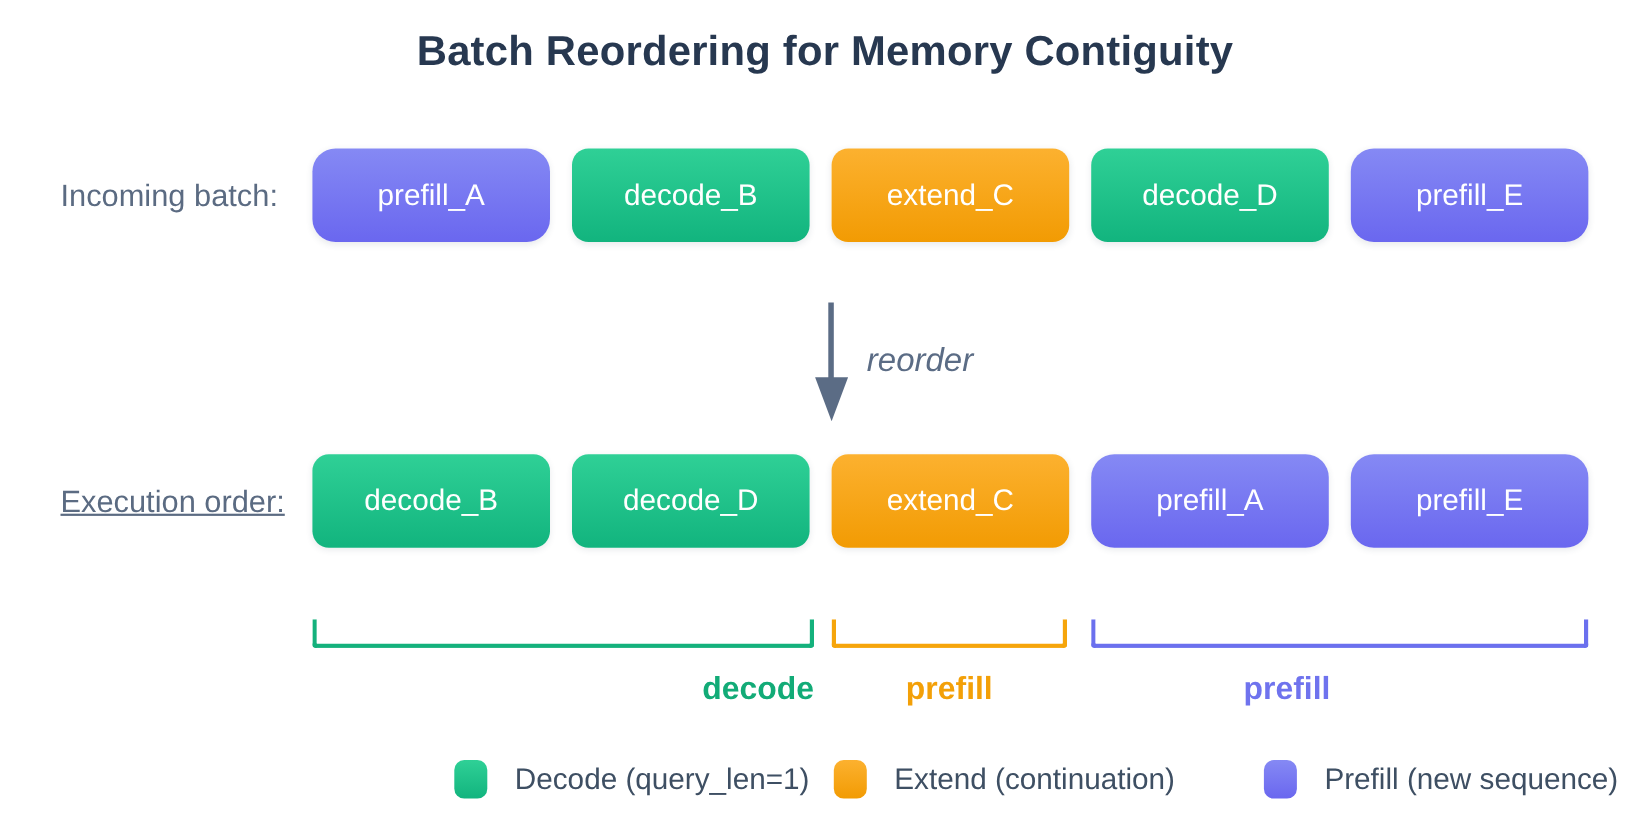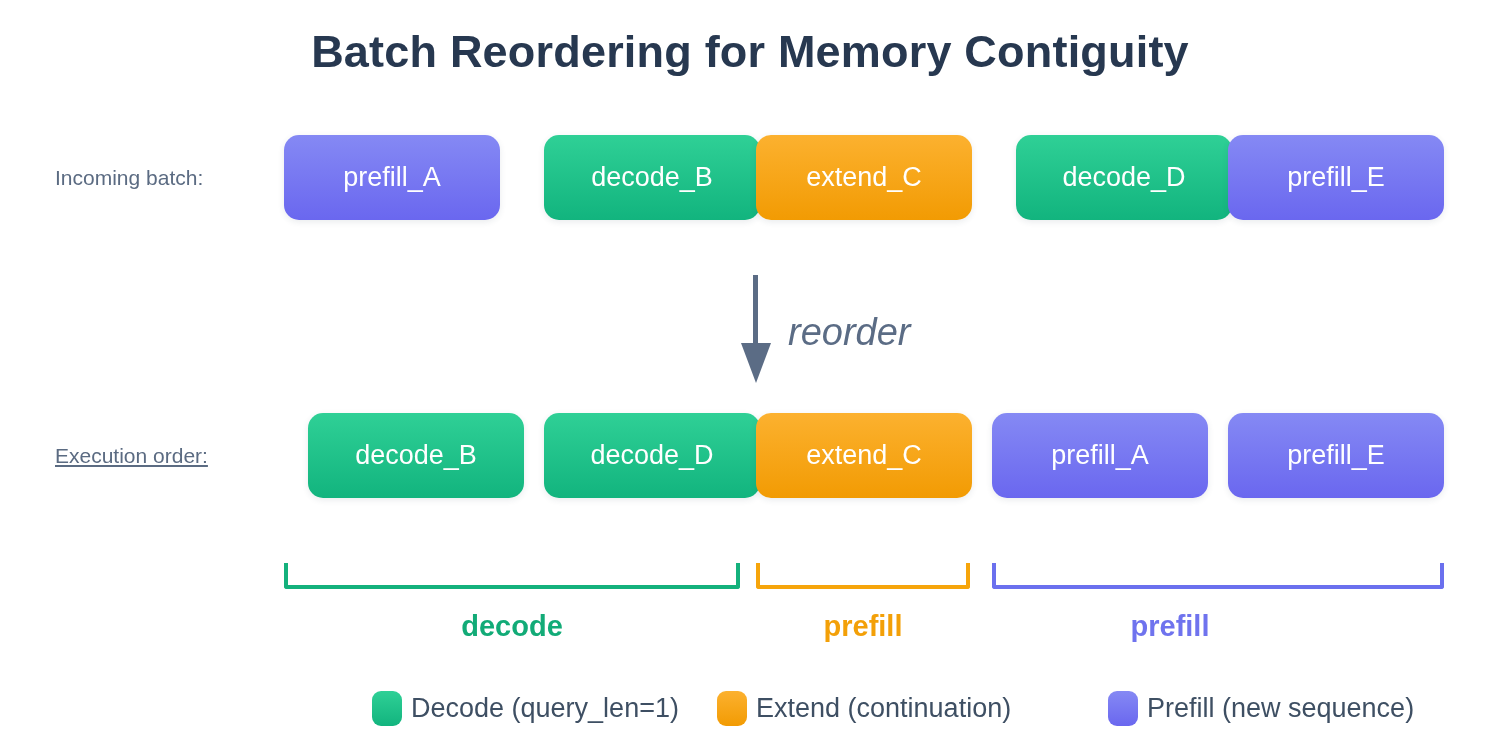--- a/index.html
+++ b/index.html
@@ -9,51 +9,51 @@
     width: 1500px;
     height: 755px;
     background: #ffffff;
     font-family: "Liberation Sans", sans-serif;
     overflow: hidden;
   }
   .title {
     position: absolute;
     top: 26px; left: 0; width: 1500px;
     text-align: center;
-    font-size: 45px;
+    font-size: 38px;
     font-weight: 700;
     color: #273850;
     letter-spacing: 0.2px;
   }
   .row-label {
     position: absolute;
     left: 55px;
     height: 85px;
     display: flex;
     align-items: center;
-    font-size: 21px;
+    font-size: 28px;
     color: #5b6b82;
   }
   .row-label.r1 { top: 135px; }
   .row-label.r2 { top: 413px; text-decoration: underline; }
   .box {
     position: absolute;
     width: 216px;
     height: 85px;
     border-radius: 15px;
     display: flex;
     align-items: center;
     justify-content: center;
     color: #ffffff;
     font-size: 27px;
     box-shadow: 0 2px 6px rgba(40,55,80,0.10);
   }
-  .box.decode  { background: linear-gradient(180deg, #2fd096 0%, #12b47e 100%); margin-left: 24px; }
+  .box.decode  { background: linear-gradient(180deg, #2fd096 0%, #12b47e 100%); }
   .box.extend  { background: linear-gradient(180deg, #fcb12f 0%, #f29b03 100%); }
-  .box.prefill { background: linear-gradient(180deg, #8589f4 0%, #6a67ef 100%); }
+  .box.prefill { background: linear-gradient(180deg, #8589f4 0%, #6a67ef 100%); border-radius: 21px; }
   .r1-box { top: 135px; }
   .r2-box { top: 413px; }
   .bx0 { left: 284px; }
   .bx1 { left: 520px; }
   .bx2 { left: 756px; }
   .bx3 { left: 992px; }
   .bx4 { left: 1228px; }
 
   .arrow-shaft {
     position: absolute;
@@ -65,21 +65,21 @@
     position: absolute;
     left: 741px; top: 343px;
     width: 0; height: 0;
     border-left: 15px solid transparent;
     border-right: 15px solid transparent;
     border-top: 40px solid #5b6c85;
   }
   .reorder-label {
     position: absolute;
     left: 788px; top: 311px;
-    font-size: 38px;
+    font-size: 30px;
     font-style: italic;
     color: #5b6c85;
   }
 
   .bracket {
     position: absolute;
     top: 563px;
     height: 26px;
     border-left: 4px solid;
     border-right: 4px solid;
@@ -91,31 +91,32 @@
   .bracket.extend  { left: 756px; width: 214px; border-color: #f6a50b; }
   .bracket.prefill { left: 992px; width: 452px; border-color: #6b70ee; }
 
   .group-label {
     position: absolute;
     top: 610px;
     font-size: 29px;
     font-weight: 700;
     text-align: center;
   }
-  .group-label.decode  { left: 284px; width: 456px; color: #12ab77; }
+  .group-label.decode  { left: 284px; width: 456px; color: #12ab77; text-align: right; }
   .group-label.extend  { left: 756px; width: 214px; color: #f3a008; }
   .group-label.prefill { left: 944px; width: 452px; color: #6f73ee; }
 
   .legend-item {
     position: absolute;
     top: 690px;
     height: 36px;
     display: flex;
     align-items: center;
-    gap: 9px;
+    gap: 25px;
+    margin-left: 41px;
   }
   .legend-item.li0 { left: 372px; }
   .legend-item.li1 { left: 717px; }
   .legend-item.li2 { left: 1108px; }
   .swatch {
     width: 30px; height: 35px;
     border-radius: 9px;
     flex: 0 0 auto;
   }
   .swatch.decode  { background: linear-gradient(180deg, #2fd096 0%, #12b47e 100%); }

